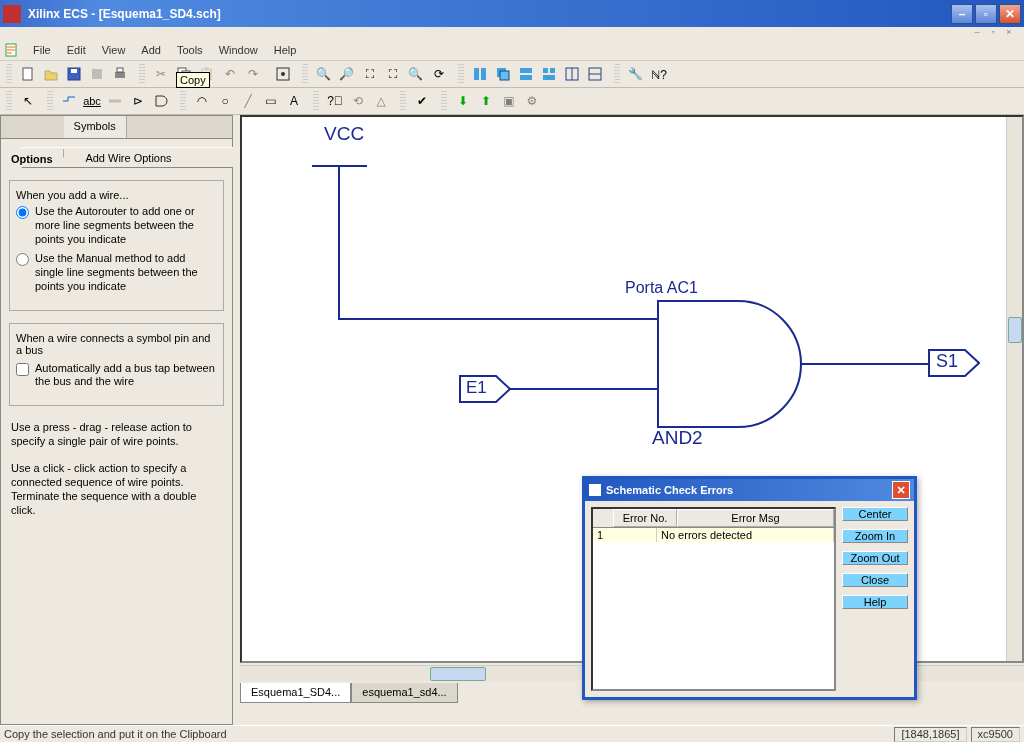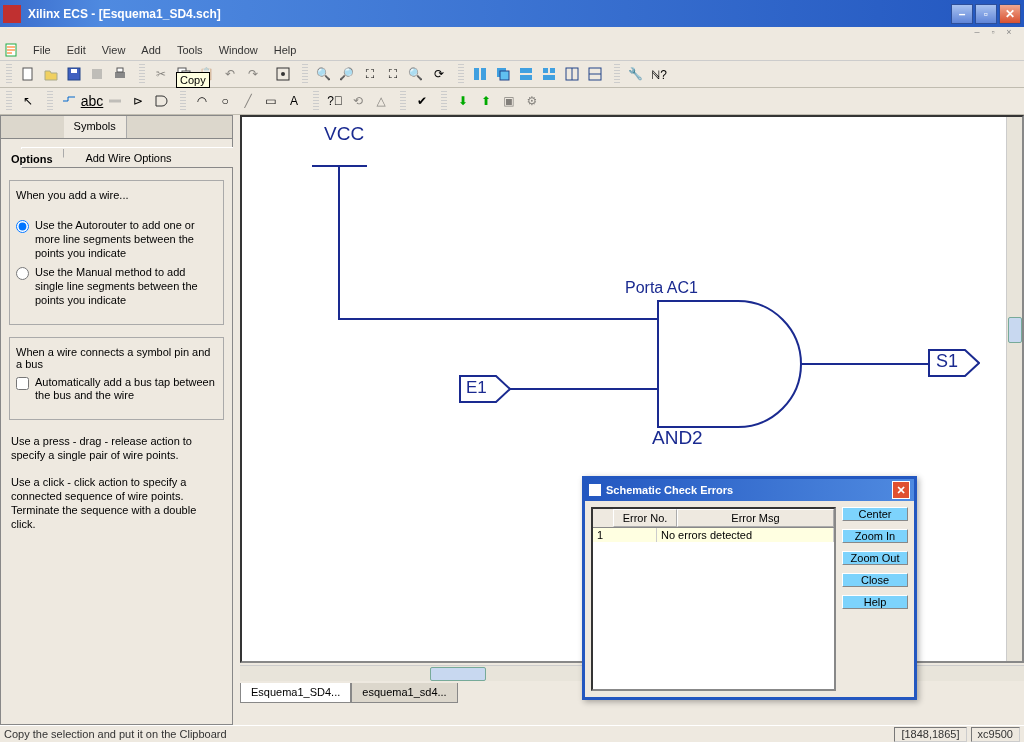--- a/index.html
+++ b/index.html
@@ -223,21 +223,21 @@
 <div class="toolbar-row">
   <div class="grip"></div>
   <div class="tbtn">↖</div>
   <div class="sep"></div>
   <div class="grip"></div>
   <div class="tbtn">
       <svg width="16" height="16">
         <path d="M2 8h5v-4h7" stroke="#06c" fill="none"></path>
       </svg>
     </div>
-  <div class="tbtn" style="font-size:14px;text-decoration:underline;">abc</div>
+  <div class="tbtn" style="font-size:11px;text-decoration:underline;">abc</div>
   <div class="tbtn dis">
       <svg width="16" height="16">
         <path d="M2 8h12" stroke="#888" stroke-width="3"></path>
       </svg>
     </div>
   <div class="tbtn">⊳</div>
   <div class="tbtn">
       <svg width="16" height="16">
         <path d="M3 3h6a5 5 0 0 1 0 10H3z" fill="none" stroke="#333"></path>
       </svg>
@@ -267,21 +267,21 @@
 
 <div class="main">
   <div class="sidebar">
     <div class="side-tabs">
       <div class="side-tab active">Options</div>
       <div class="side-tab">Symbols</div>
     </div>
     <div class="side-body">
       <button class="wide-btn">Add Wire Options</button>
       <fieldset>
-        <div style="margin-bottom:18px;">When you add a wire...</div>
+        <div style="margin-bottom:4px;">When you add a wire...</div>
         <div class="opt">
           <input type="radio" name="wm" checked="" style="">
           <label>Use the Autorouter to add one or more line segments between the points you indicate</label>
         </div>
         <div class="opt">
           <input type="radio" name="wm" style="">
           <label>Use the Manual method to add single line segments between the points you indicate</label>
         </div>
       </fieldset>
       <fieldset>

